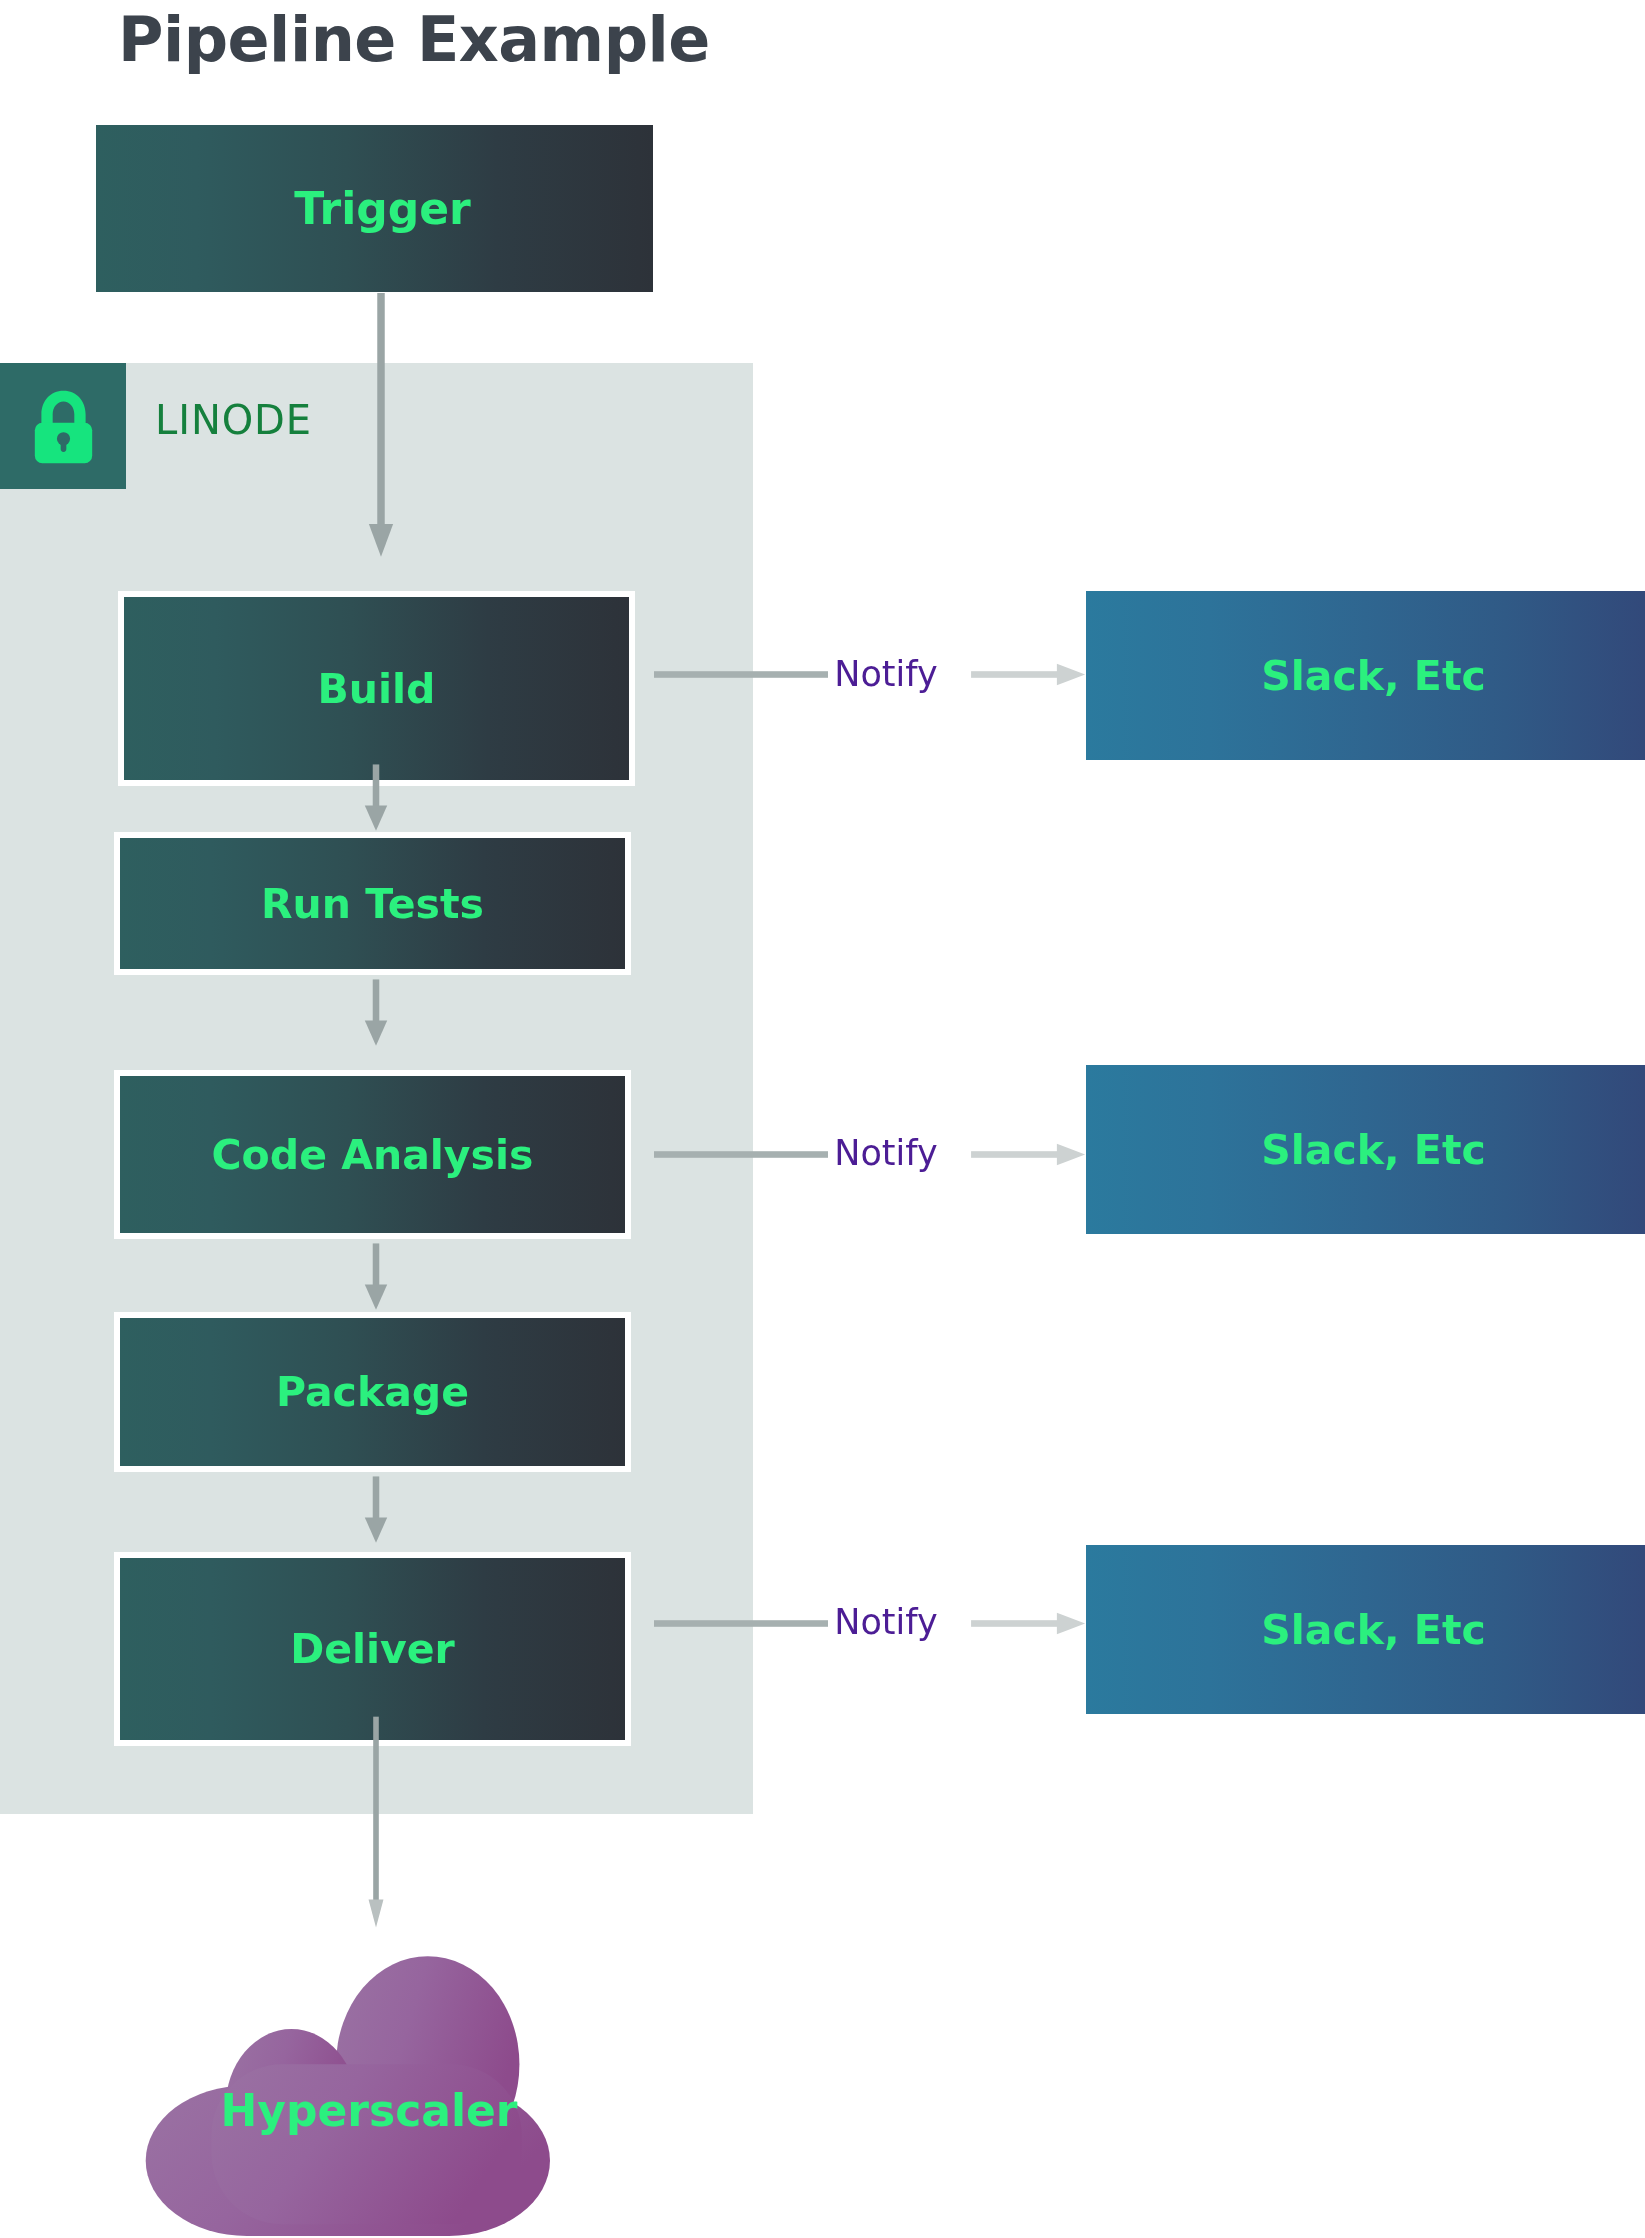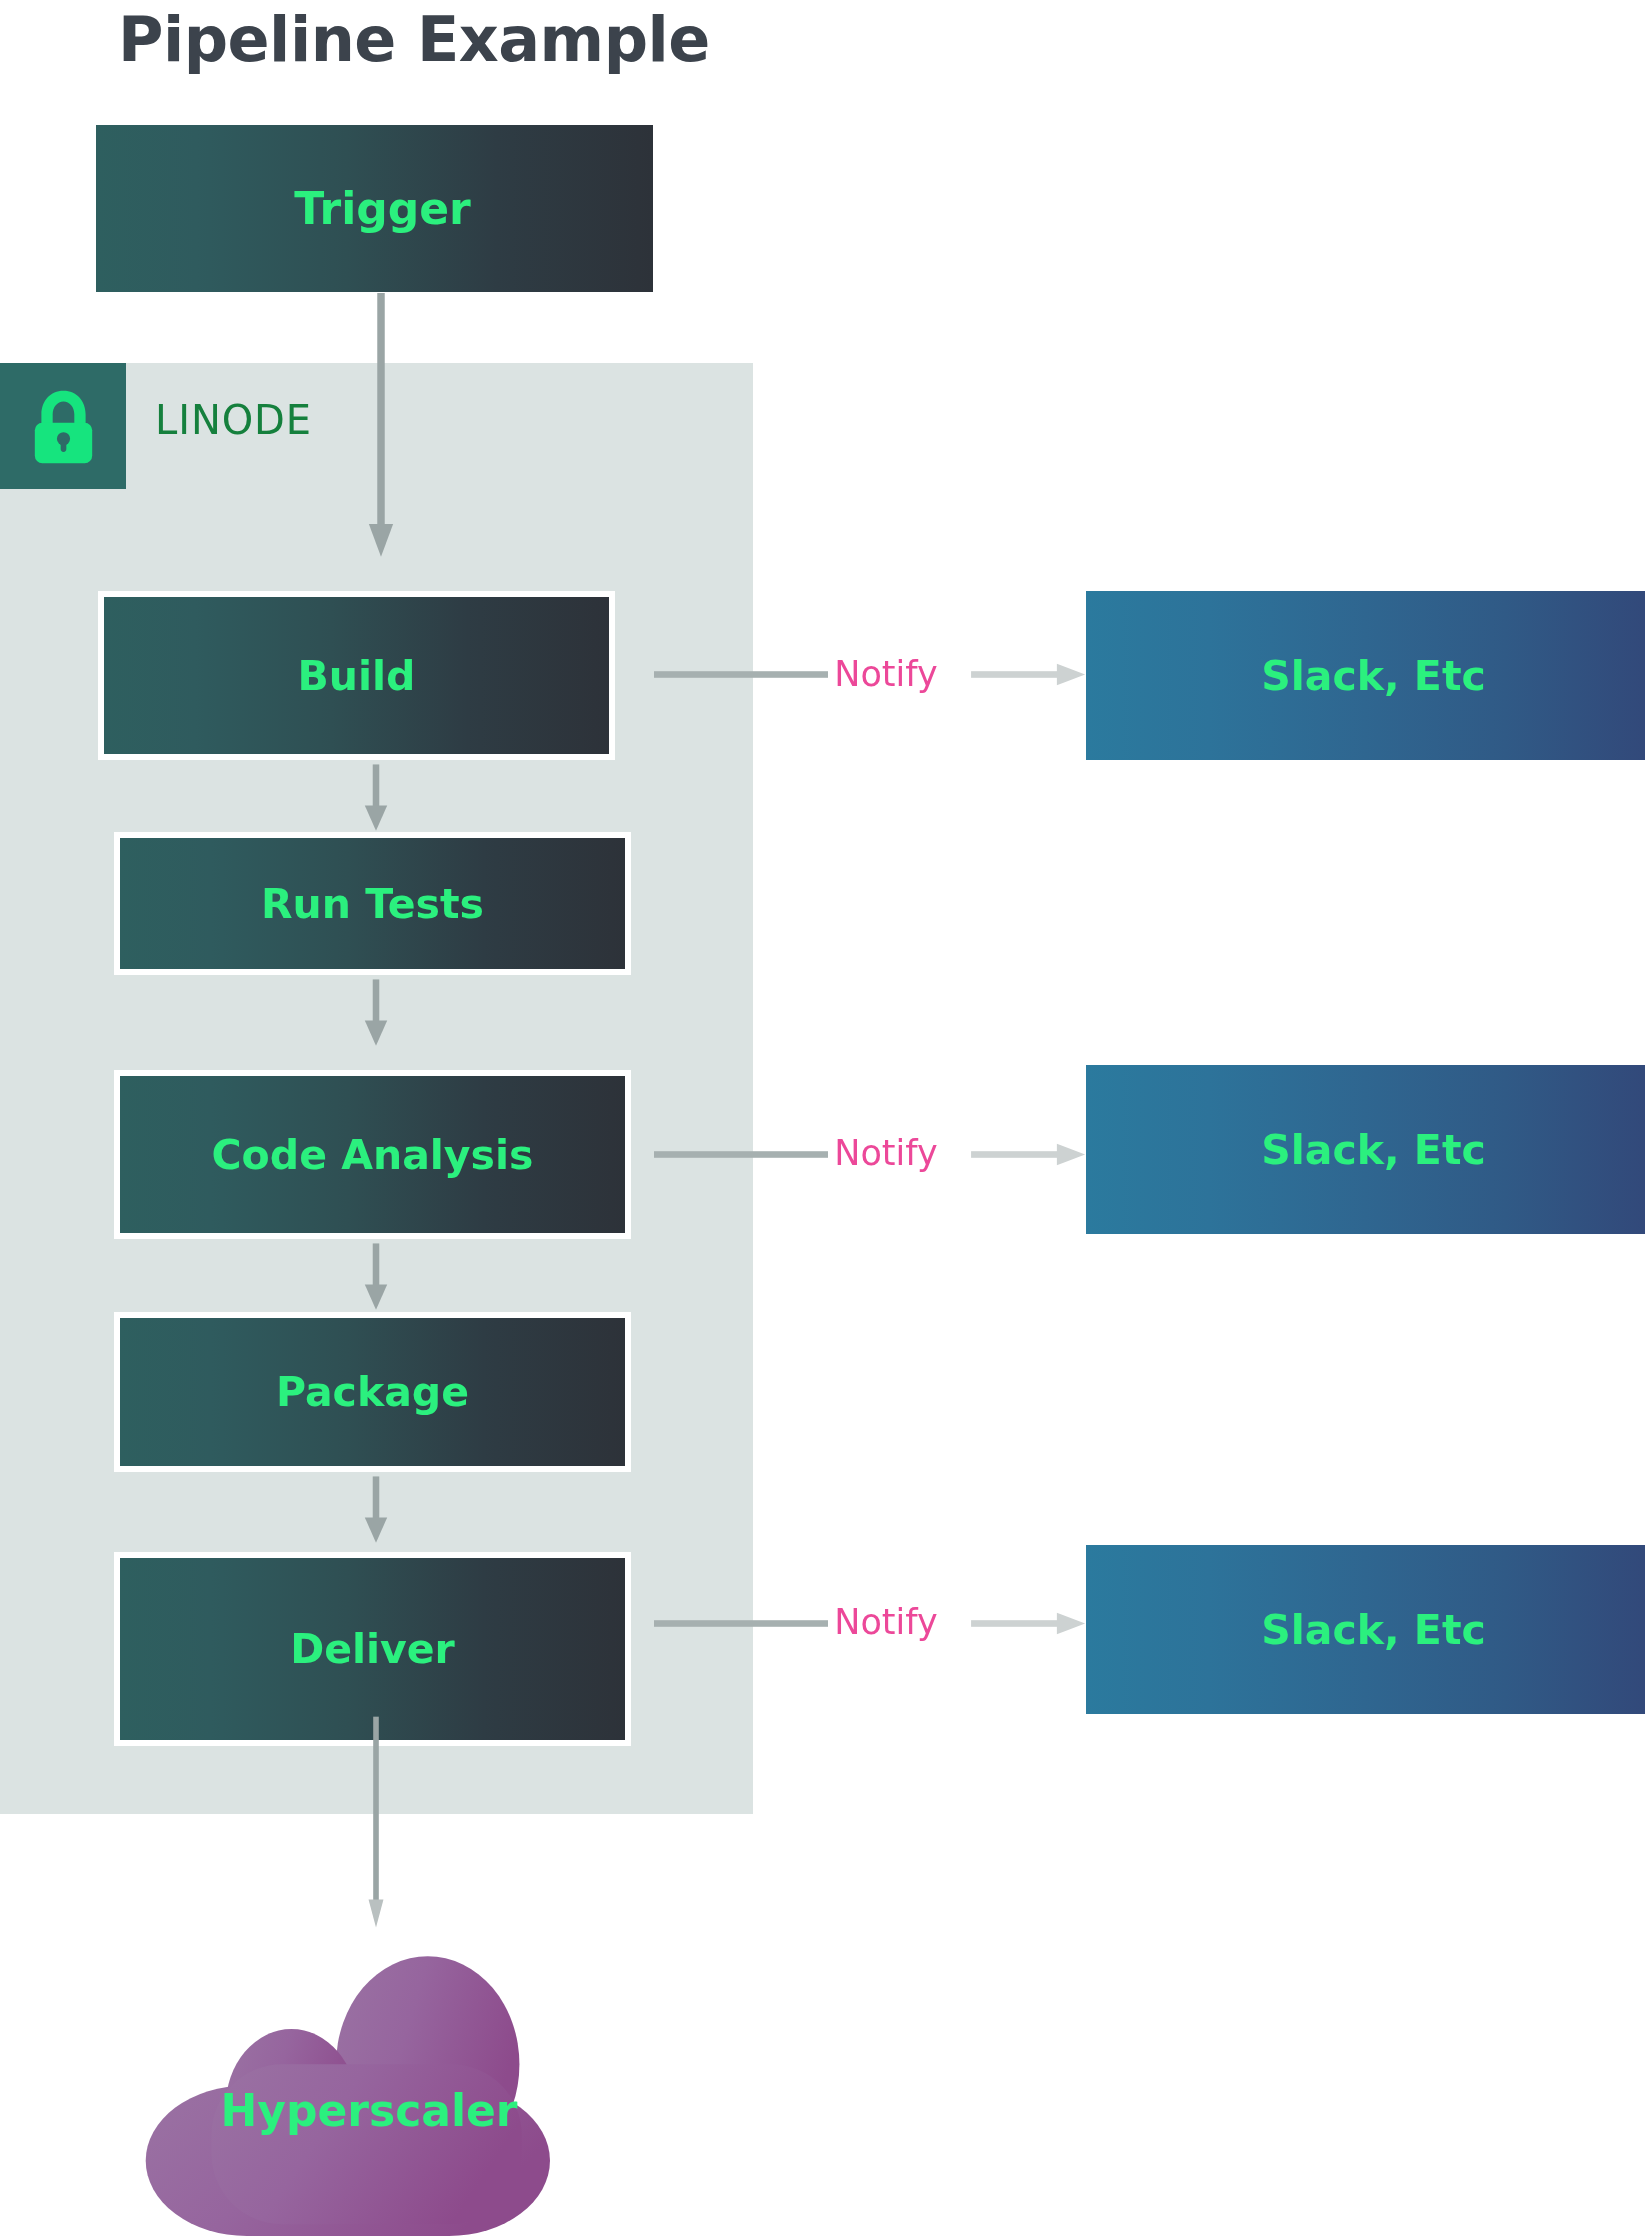--- a/index.html
+++ b/index.html
@@ -111,21 +111,21 @@
     overflow: visible;
   }
   .h-connector {
     position: absolute;
     overflow: visible;
   }
   .notify-label {
     position: absolute;
     font-family: "DejaVu Sans", sans-serif;
     font-size: 35px;
-    color: #ec4899;
+    color: #4c1d95;
     white-space: nowrap;
     text-align: center;
   }
 
   
   #cloud-wrap {
     position: absolute;
     left: 141px;
     top: 1923px;
     width: 456px;
@@ -167,21 +167,21 @@
       </svg>
     </span>
   </div>
   <div id="linode-label">LINODE</div>
 
   <svg class="v-arrow" style="left:367px; top:292px; width:28px; height:268px;" viewBox="0 0 60 570">
     <rect x="22" y="0" width="16" height="505" fill="#9aa5a5"></rect>
     <polygon points="4,495 56,495 30,565" fill="#9aa5a5"></polygon>
   </svg>
 
-  <div class="node-box box-stage" style="left:98px; top:591px; width:517px; height:169px;">
+  <div class="node-box box-stage" style="left:118px; top:591px; width:517px; height:195px;">
     <div class="stage-inner">
       <span class="node-label" style="font-size:41px;">Build</span>
     </div>
   </div>
 
   <svg class="v-arrow" style="left:362px; top:764px; width:28px; height:69px;" viewBox="0 0 60 146">
     <rect x="23" y="0" width="14" height="96" fill="#9aa5a5"></rect>
     <polygon points="6,88 54,88 30,142" fill="#9aa5a5"></polygon>
   </svg>
 

